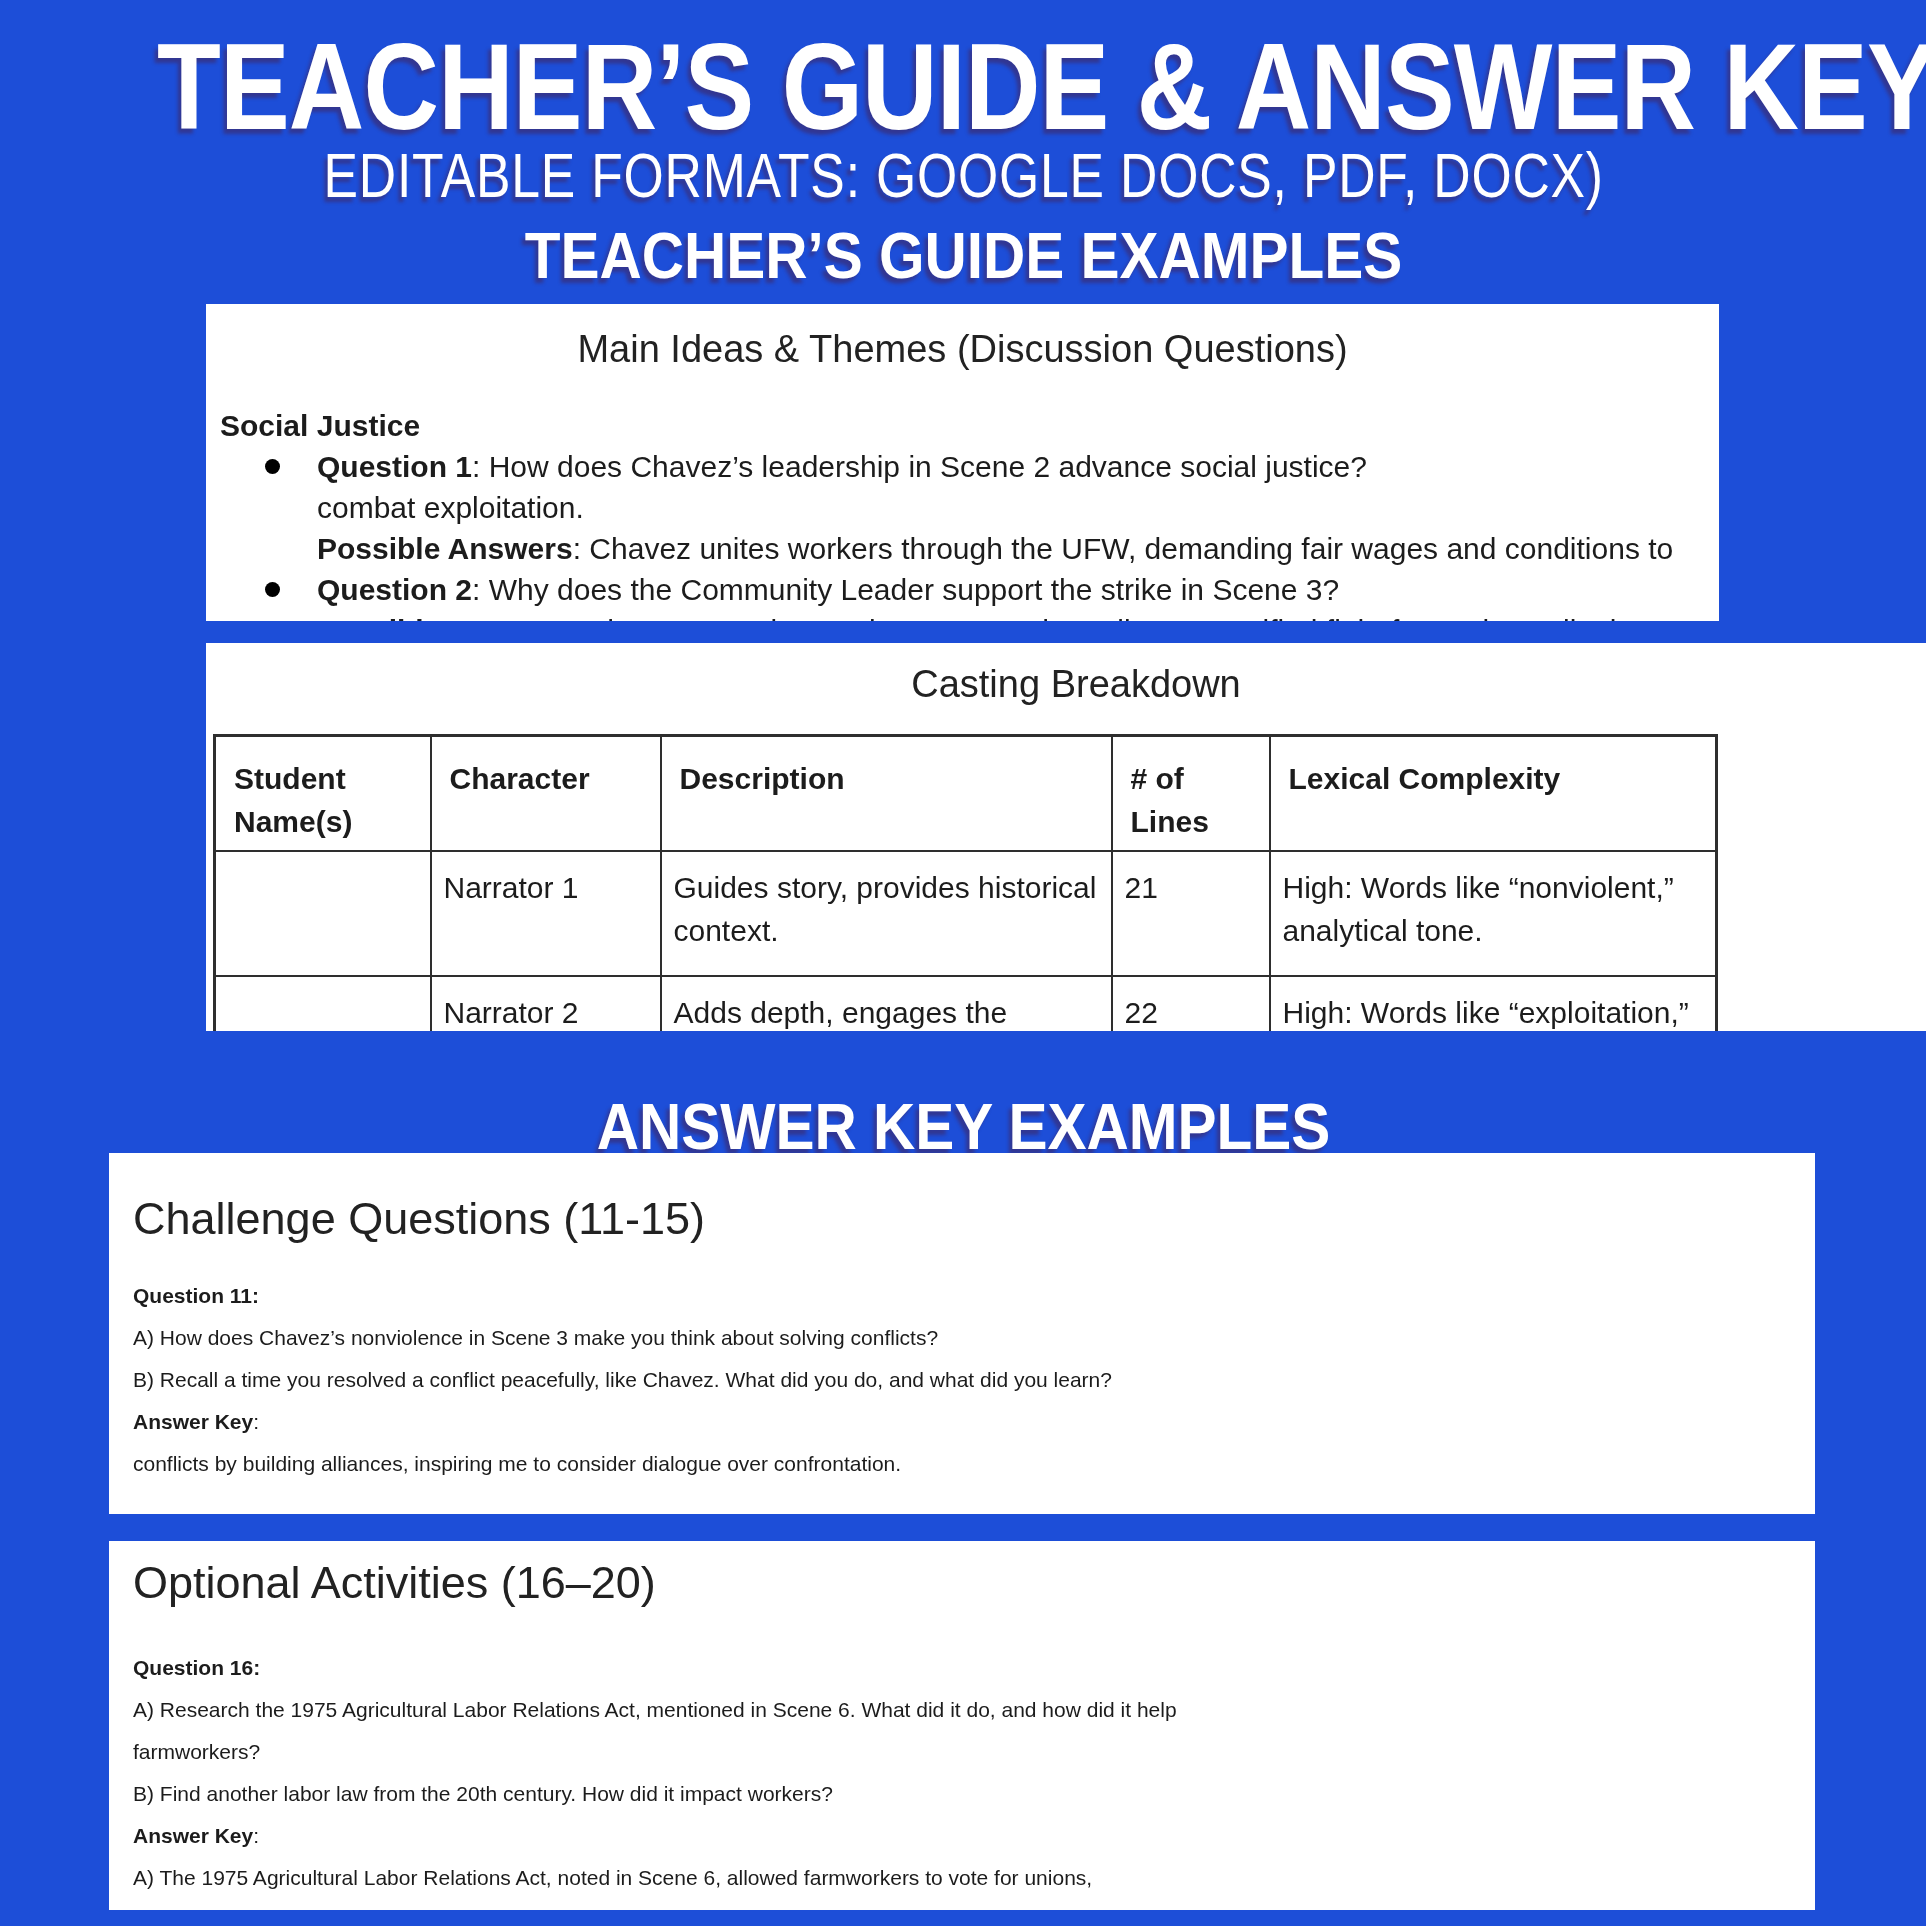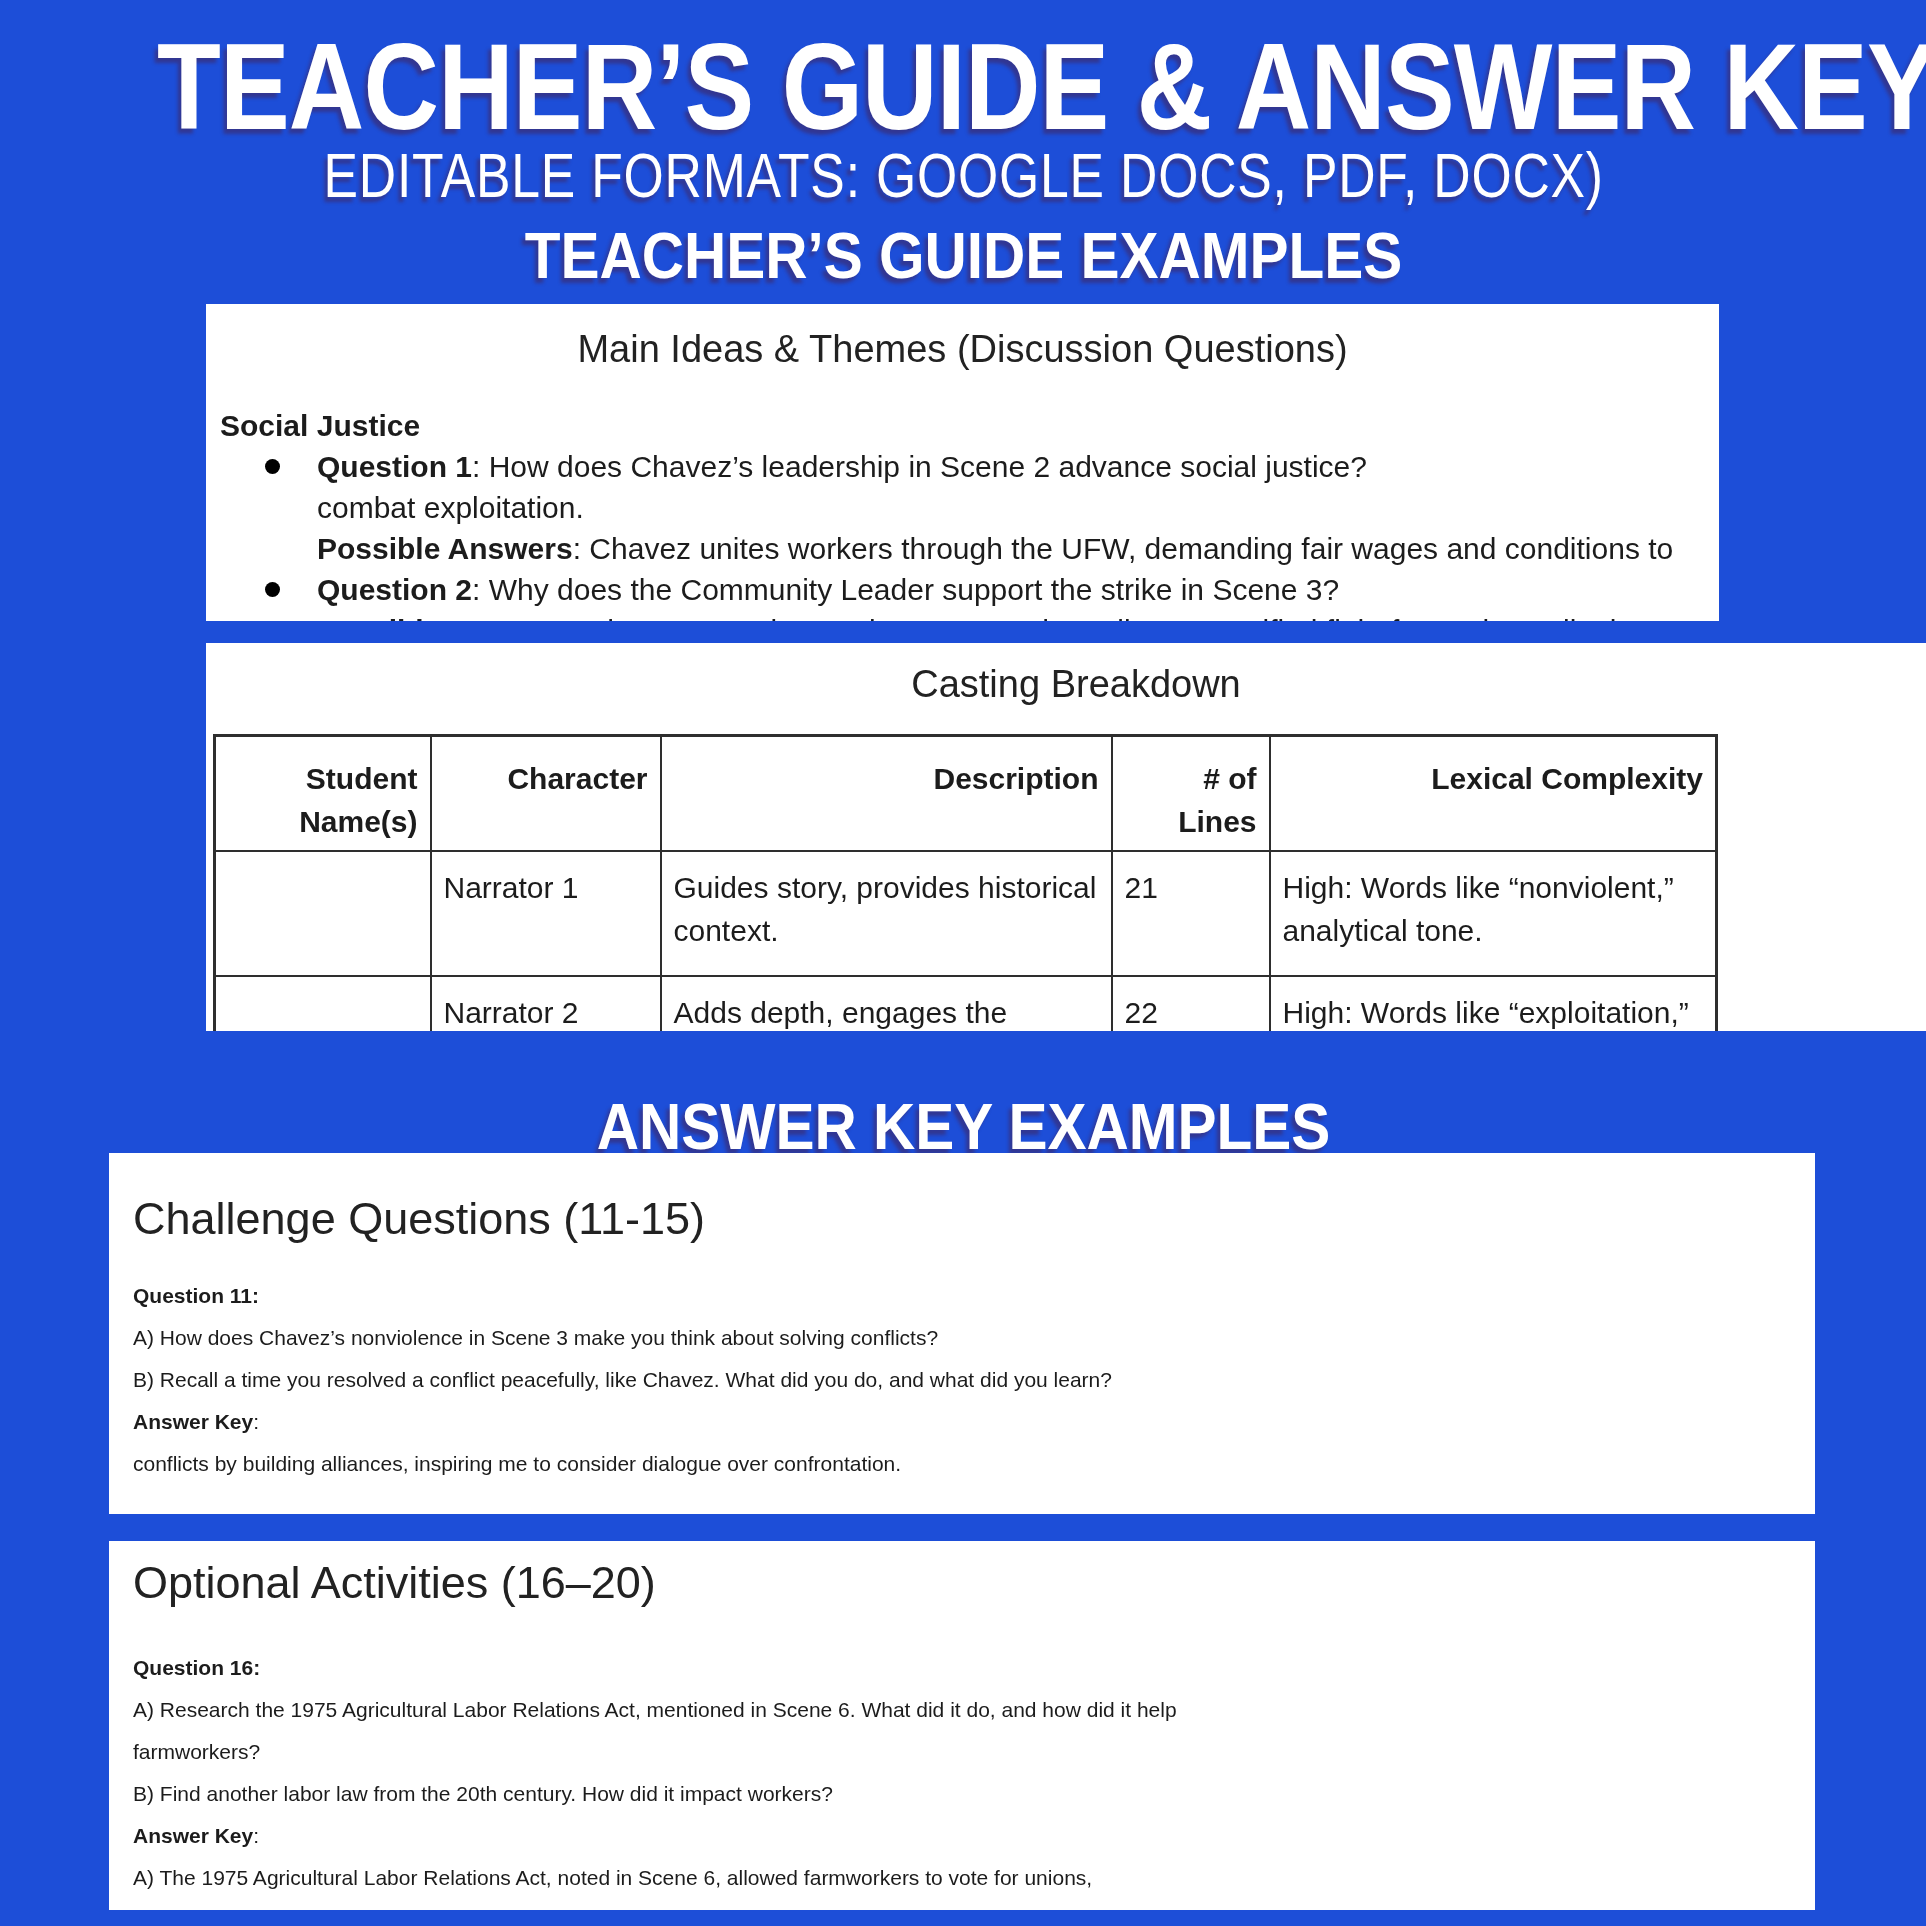--- a/index.html
+++ b/index.html
@@ -32,21 +32,21 @@
   .p1-head{padding-left:14px;font-weight:700;}
   .p1-line{padding-left:111px;position:relative;}
   .p1-line.has-dot::before{content:"";position:absolute;left:59px;top:13px;width:15px;height:15px;
     border-radius:50%;background:#000;}
   .bold{font-weight:700;}
   
   .cast-table{border-collapse:collapse;table-layout:fixed;width:1502px;margin:28px 0 0 7px;
     border:3px solid #2e2e2e;font-size:30px;}
   .cast-table th,.cast-table td{border:2px solid #2e2e2e;vertical-align:top;line-height:43px;
     overflow:hidden;}
-  .cast-table th{font-weight:700;text-align:right;padding:20px 12px 0;height:93px;}
+  .cast-table th{font-weight:700;text-align:left;padding:20px 18px 0;height:93px;}
   .cast-table td{text-align:left;padding:14px 12px 4px;}
   .row-1 td{height:105px;}
   .row-2 td{height:85px;}
   
   .ak-title{font-size:45px;color:#222;padding-left:24px;}
   .panel-3 .ak-title{margin-top:40px;}
   .panel-4 .ak-title{margin-top:16px;}
   .ak-body{font-size:21px;line-height:42px;padding-left:24px;padding-right:16px;color:#1c1c1c;}
   .panel-3 .ak-body{margin-top:30px;}
   .panel-4 .ak-body{margin-top:38px;}

